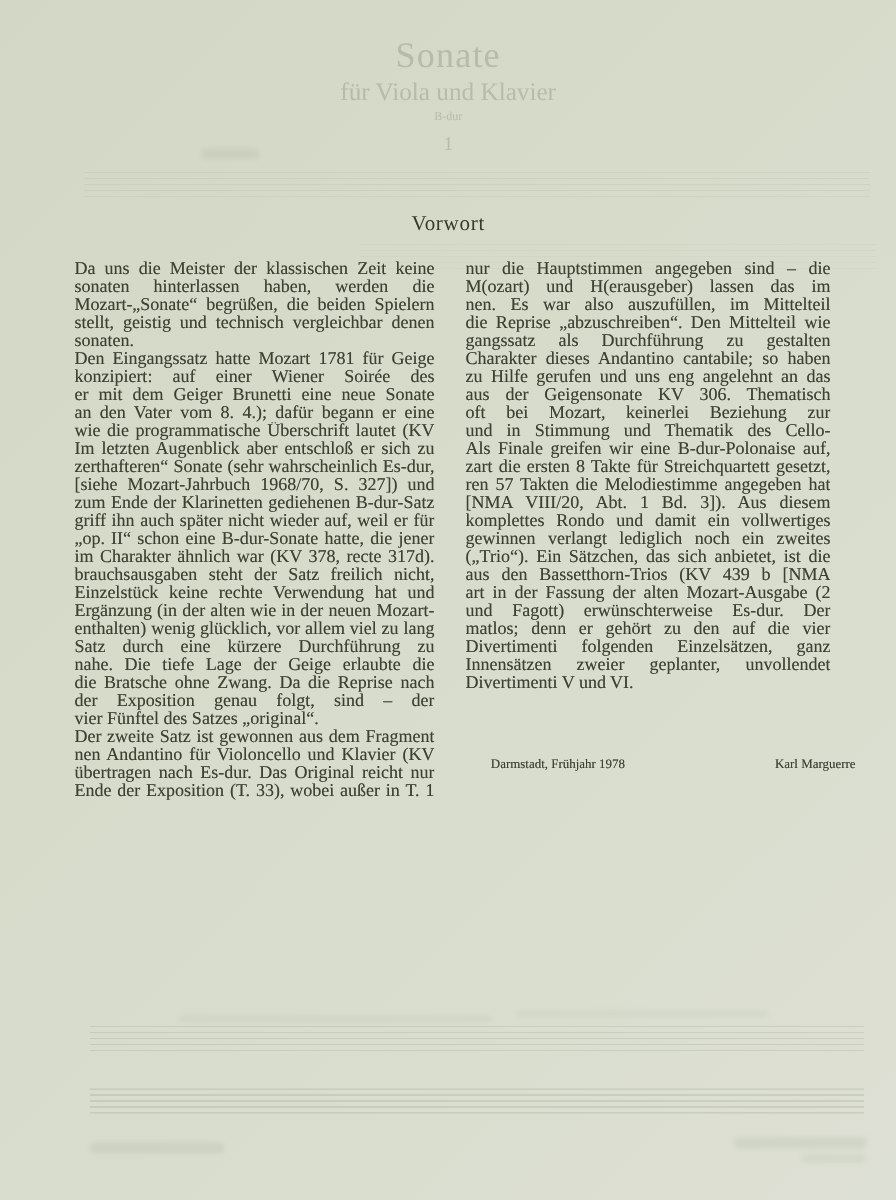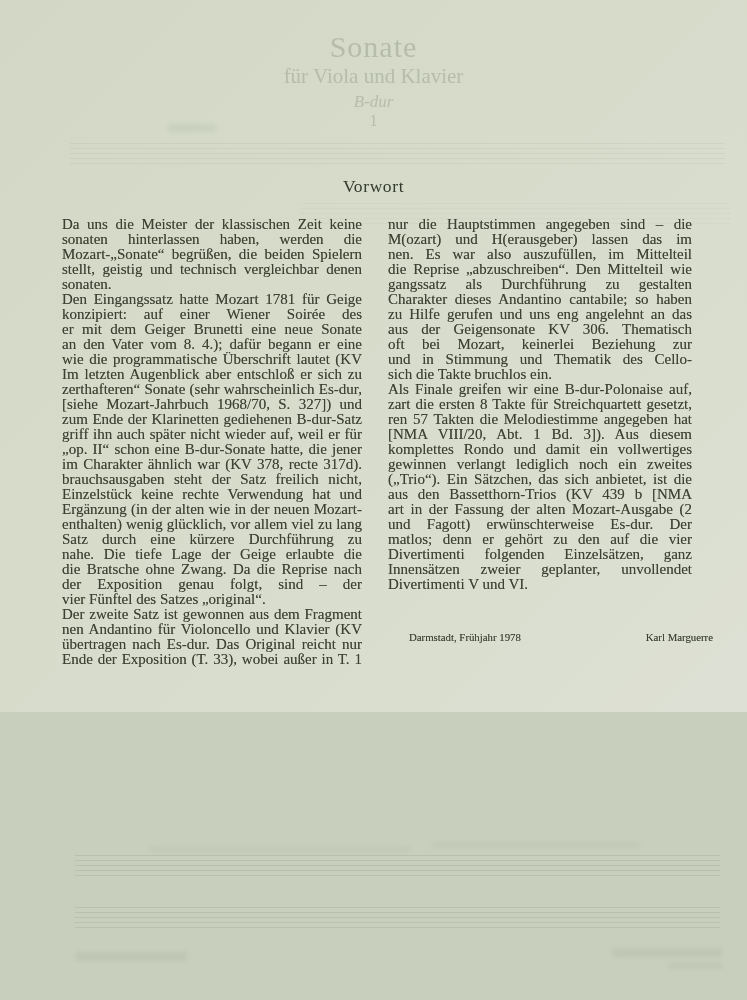--- a/index.html
+++ b/index.html
@@ -2,30 +2,30 @@
 <html><head>
 <meta charset="utf-8">
 <style>
   html,body{margin:0;padding:0;}
   body{
     width:747px;height:1000px;overflow:hidden;
     font-family:"Liberation Serif","DejaVu Serif",serif;
     background:#c9cfbd;
   }
   .scan{
-    position:relative;width:747px;height:712px;
+    position:relative;width:747px;height:1000px;
     background:linear-gradient(135deg,#d2d7c6 0%,#d6dbca 40%,#dadecf 75%,#dde0d4 100%);
     color:#3d4134;
   }
   
   .bleed{position:absolute;left:0;width:100%;text-align:center;
     color:rgba(118,128,102,0.32);filter:blur(0.6px);pointer-events:none;}
   .bleed-title{top:30px;font-size:30px;letter-spacing:1px;}
   .bleed-sub{top:64px;font-size:21px;text-align:center;}
-  .bleed-key{top:92px;font-size:17px;font-style:italic;}
+  .bleed-key{top:92px;font-size:10px;}
   .bleed-mvt{top:112px;font-size:16px;}
   .staff{
     position:absolute;pointer-events:none;
     background:repeating-linear-gradient(to bottom,
       rgba(110,120,96,0.16) 0px,rgba(110,120,96,0.16) 1px,
       rgba(0,0,0,0) 1px,rgba(0,0,0,0) 5px);
     filter:blur(0.4px);
   }
   .staff.faint{opacity:0.55;}
   .smudge{position:absolute;background:rgba(115,126,99,0.22);filter:blur(2px);
@@ -104,21 +104,20 @@
       <div class="tline">nur die Hauptstimmen angegeben sind – die Buchstaben</div>
       <div class="tline">M(ozart) und H(erausgeber) lassen das im einzelnen erken-</div>
       <div class="tline">nen. Es war also auszufüllen, im Mittelteil anzufügen und</div>
       <div class="tline">die Reprise „abzuschreiben“. Den Mittelteil wie im Ein-</div>
       <div class="tline">gangssatz als Durchführung zu gestalten widerspräche dem</div>
       <div class="tline">Charakter dieses Andantino cantabile; so haben wir Mozart</div>
       <div class="tline">zu Hilfe gerufen und uns eng angelehnt an das Andantino</div>
       <div class="tline">aus der Geigensonate KV 306. Thematisch besteht, wie so</div>
       <div class="tline">oft bei Mozart, keinerlei Beziehung zur Exposition dort,</div>
       <div class="tline">und in Stimmung und Thematik des Cello-Andantes fügen</div>
-      <div class="tline tlast">sich die Takte bruchlos ein.</div>
       <div class="tline">Als Finale greifen wir eine B-dur-Polonaise auf, von der Mo-</div>
       <div class="tline">zart die ersten 8 Takte für Streichquartett gesetzt, von weite-</div>
       <div class="tline">ren 57 Takten die Melodiestimme angegeben hat (KV 589 a</div>
       <div class="tline">[NMA VIII/20, Abt. 1 Bd. 3]). Aus diesem Entwurf ein</div>
       <div class="tline">komplettes Rondo und damit ein vollwertiges Finale zu</div>
       <div class="tline">gewinnen verlangt lediglich noch ein zweites Couplet</div>
       <div class="tline">(„Trio“). Ein Sätzchen, das sich anbietet, ist die Polonaise</div>
       <div class="tline">aus den Bassetthorn-Trios (KV 439 b [NMA VIII/21]); Ton-</div>
       <div class="tline">art in der Fassung der alten Mozart-Ausgabe (2 Klarinetten</div>
       <div class="tline">und Fagott) erwünschterweise Es-dur. Der Tanzsatz ist hei-</div>

